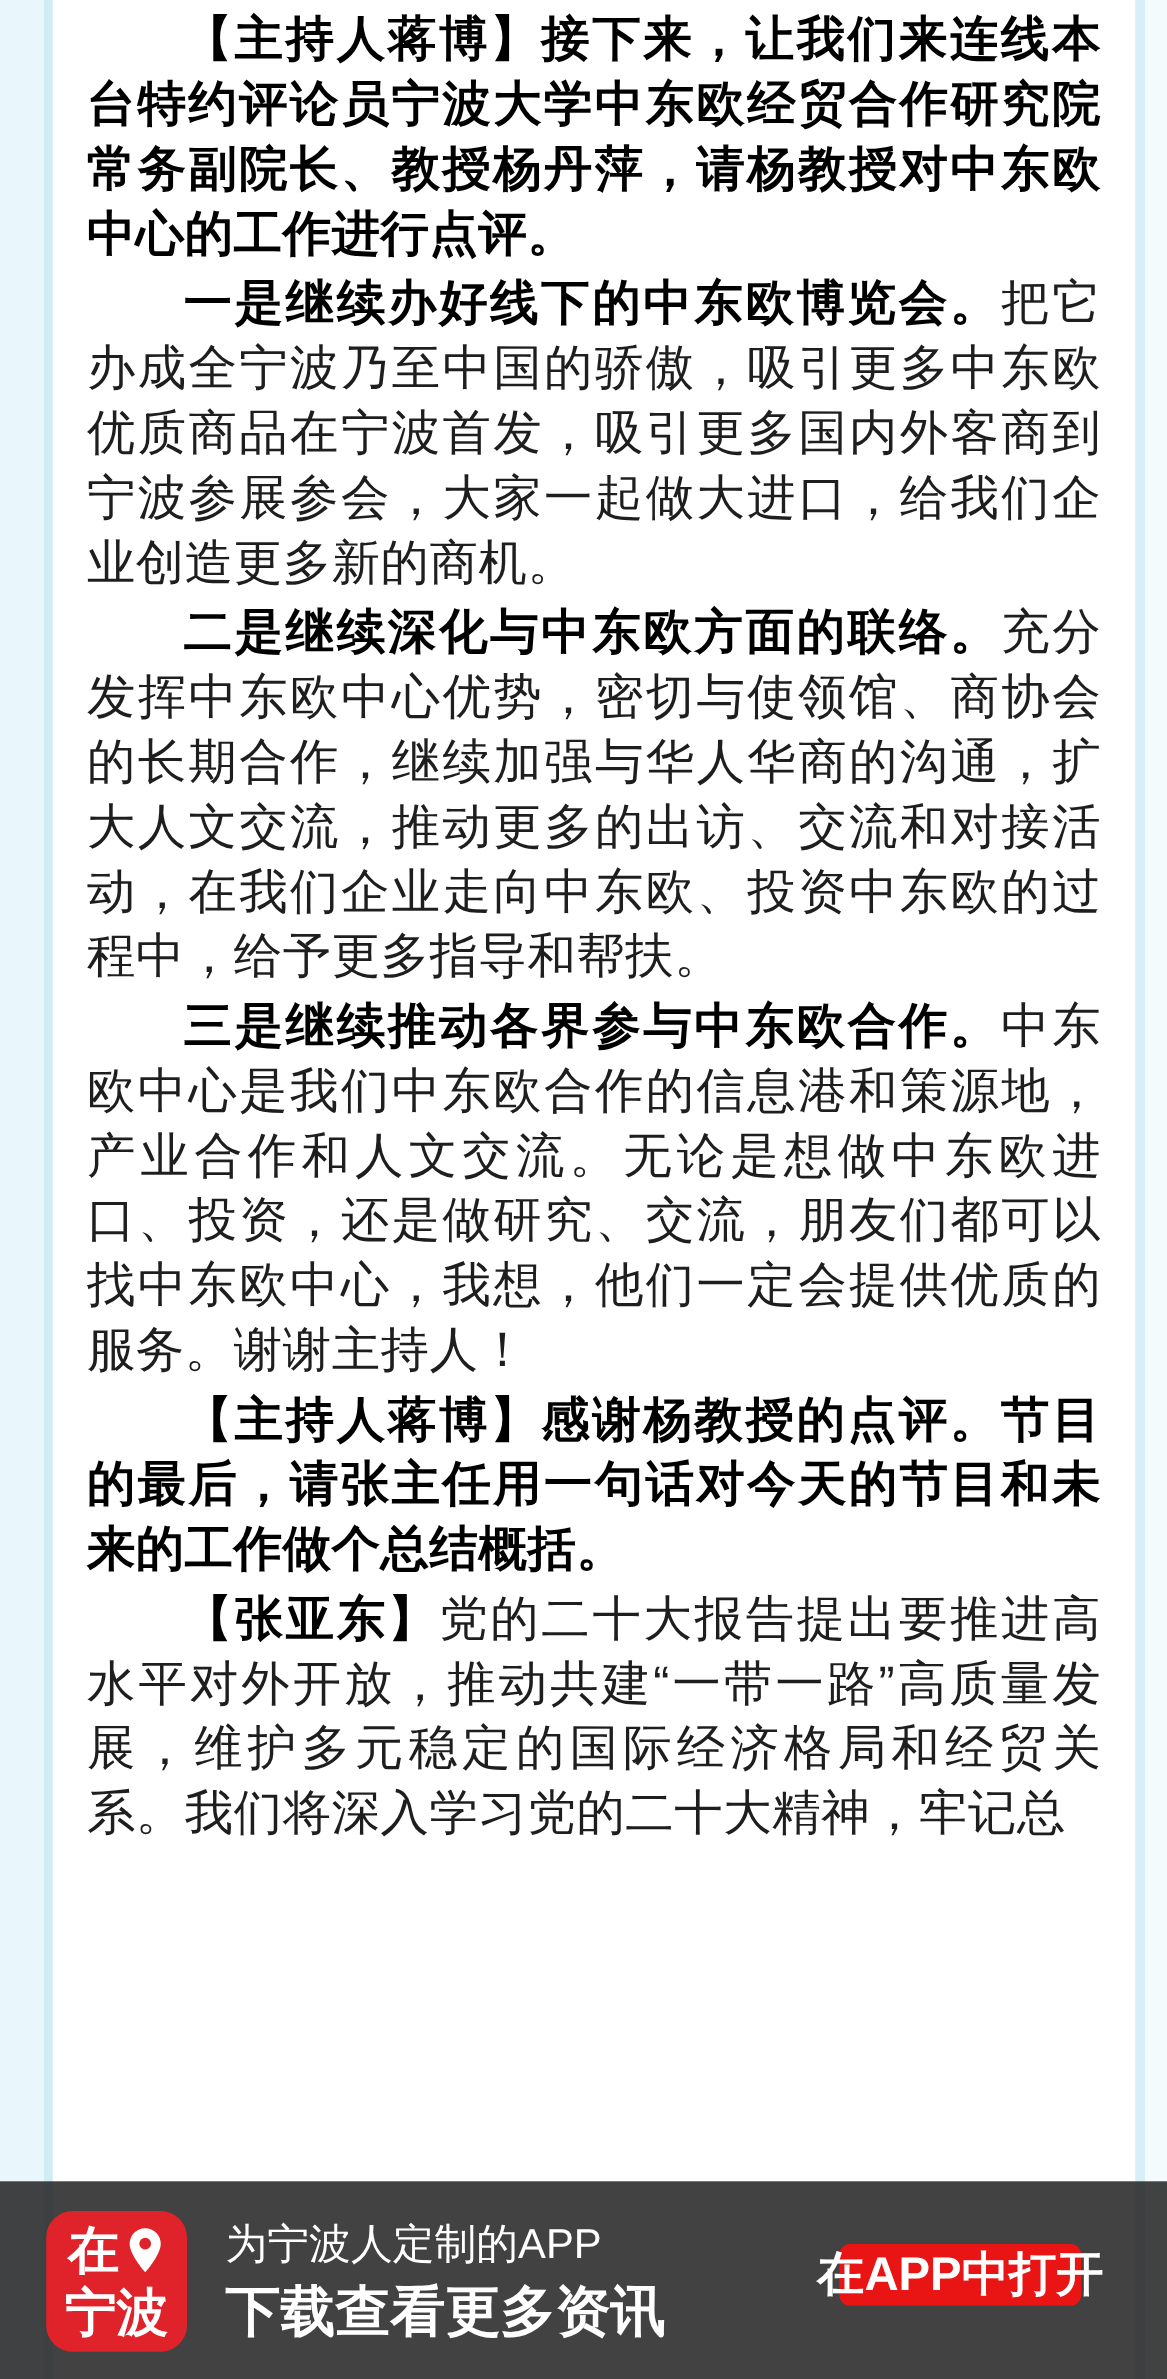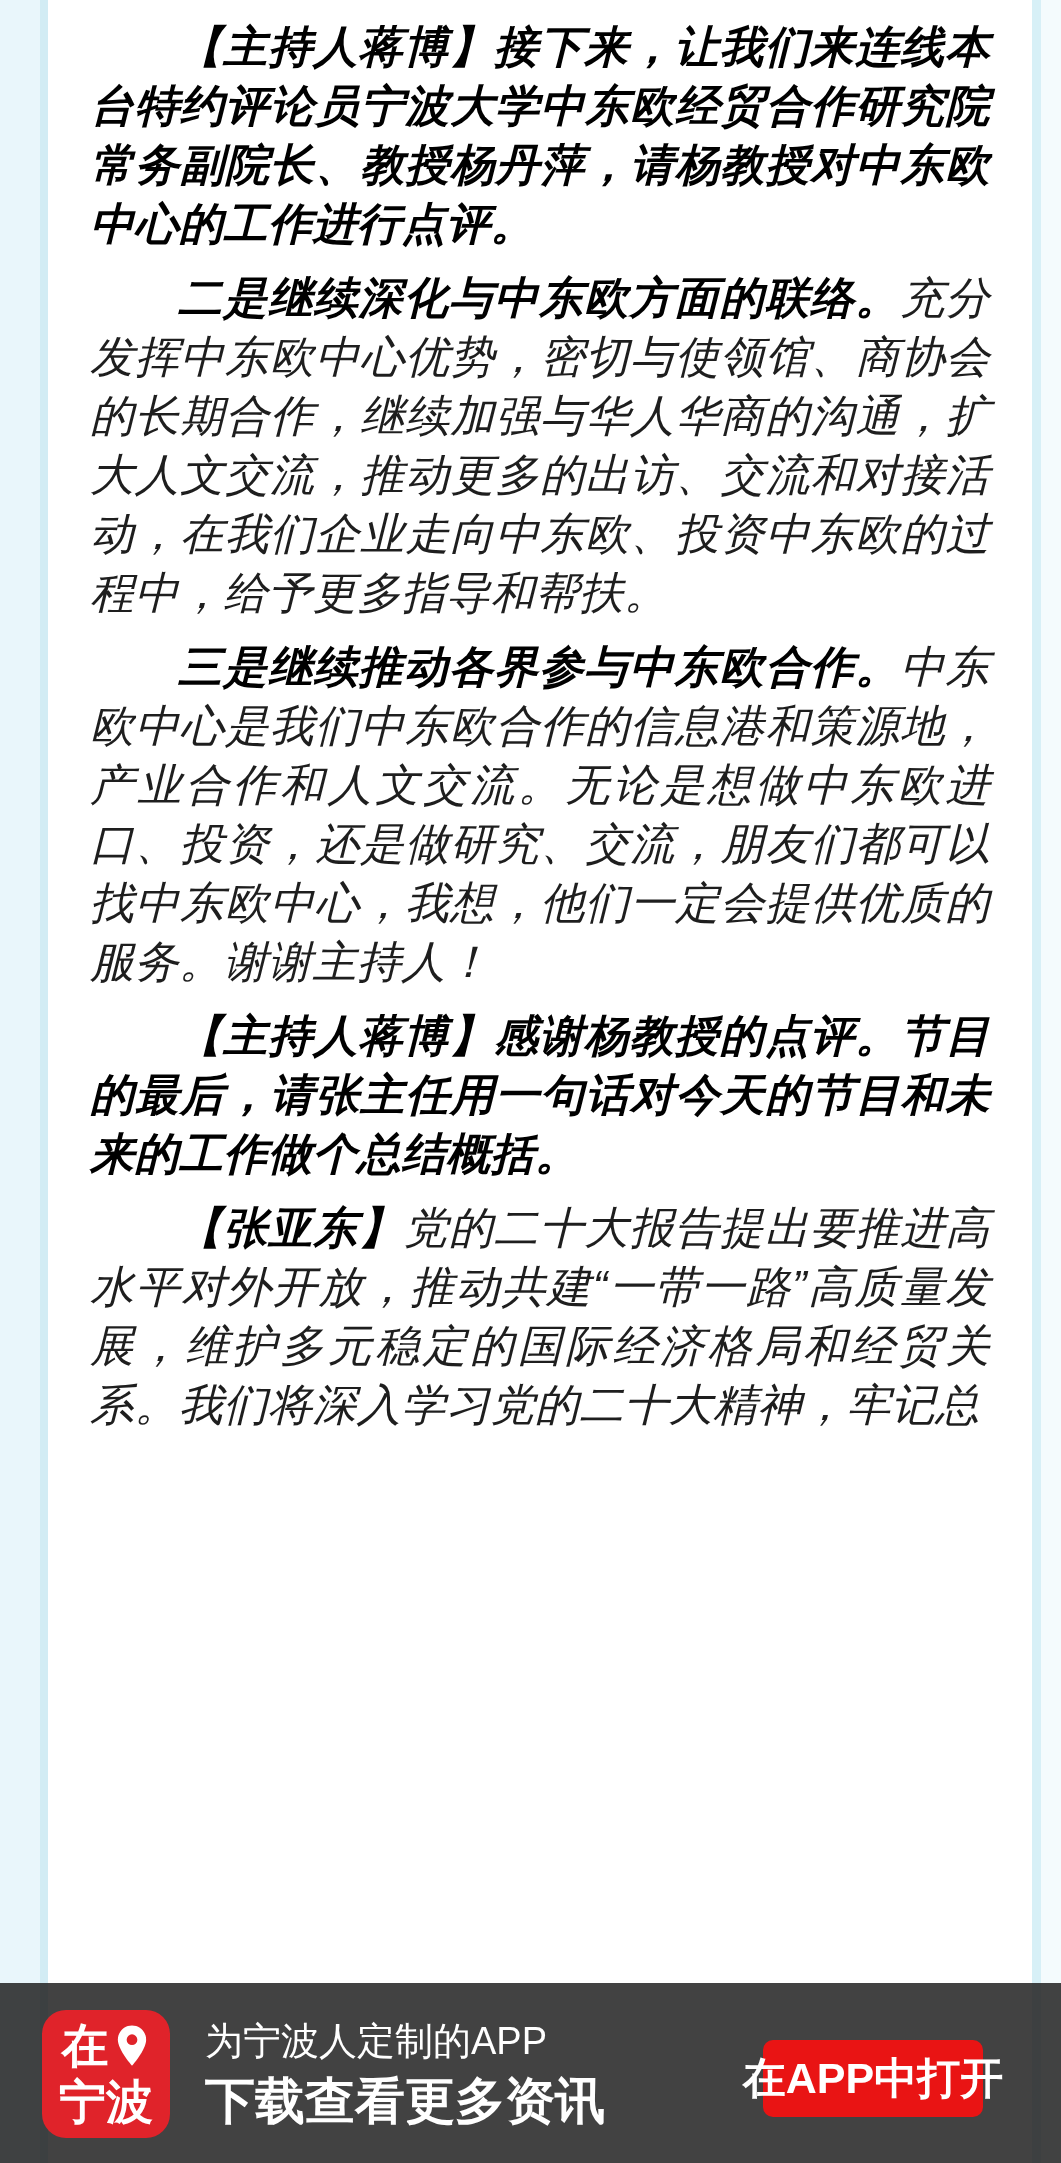--- a/index.html
+++ b/index.html
@@ -33,23 +33,22 @@
     position: absolute;
     left: 75px; top: 2px;
     width: 930px;
     font-size: 44px;
     line-height: 59px;
     letter-spacing: 0.5px;
     color: #1e1e1e;
     text-align: justify;
   }
   .article p {
-    margin: 15px;
+    margin: 4px;
     text-indent: 2em;
-    font-style: italic;
   }
   .article .seg-bold {
     font-weight: 700;
     color: #000000;
   }
   
   .banner {
     position: absolute;
     left: 0; top: 1983px;
     width: 1061px; height: 180px;
@@ -94,21 +93,21 @@
   }
   .tagline-2 {
     font-size: 50px;
     font-weight: 700;
     line-height: 64px;
     white-space: nowrap;
   }
   .open-btn {
     position: absolute;
     left: 763px; top: 57px;
-    width: 220px; height: 77px;
+    width: 220px; height: 56px;
     background: #e91414;
     border: none;
     border-radius: 10px;
     color: #ffffff;
     font-family: inherit;
     font-size: 43px;
     font-weight: 700;
     display: flex;
     align-items: center;
     justify-content: center;
@@ -120,20 +119,21 @@
 </head>
 <body>
 
 <div class="strip-left"></div>
 <div class="edge-line-left"></div>
 <div class="edge-line-right"></div>
 <div class="strip-right"></div>
 
 <div class="article" id="article">
     <p><span class="seg-bold">【主持人蒋博】接下来，让我们来连线本台特约评论员宁波大学中东欧经贸合作研究院常务副院长、教授杨丹萍，请杨教授对中东欧中心的工作进行点评。</span></p>
+    <p><span class="seg-bold">一是继续办好线下的中东欧博览会。</span><span>把它办成全宁波乃至中国的骄傲，吸引更多中东欧优质商品在宁波首发，吸引更多国内外客商到宁波参展参会，大家一起做大进口，给我们企业创造更多新的商机。</span></p>
     <p><span class="seg-bold">二是继续深化与中东欧方面的联络。</span><span>充分发挥中东欧中心优势，密切与使领馆、商协会的长期合作，继续加强与华人华商的沟通，扩大人文交流，推动更多的出访、交流和对接活动，在我们企业走向中东欧、投资中东欧的过程中，给予更多指导和帮扶。</span></p>
     <p><span class="seg-bold">三是继续推动各界参与中东欧合作。</span><span>中东欧中心是我们中东欧合作的信息港和策源地，产业合作和人文交流。无论是想做中东欧进口、投资，还是做研究、交流，朋友们都可以找中东欧中心，我想，他们一定会提供优质的服务。谢谢主持人！</span></p>
     <p><span class="seg-bold">【主持人蒋博】感谢杨教授的点评。节目的最后，请张主任用一句话对今天的节目和未来的工作做个总结概括。</span></p>
     <p><span class="seg-bold">【张亚东】</span><span>党的二十大报告提出要推进高水平对外开放，推动共建“一带一路”高质量发展，维护多元稳定的国际经济格局和经贸关系。我们将深入学习党的二十大精神，牢记总</span></p>
   </div>
 
 <div class="banner">
   <div class="app-icon">
     <div class="icon-row">
       <span>在</span>

